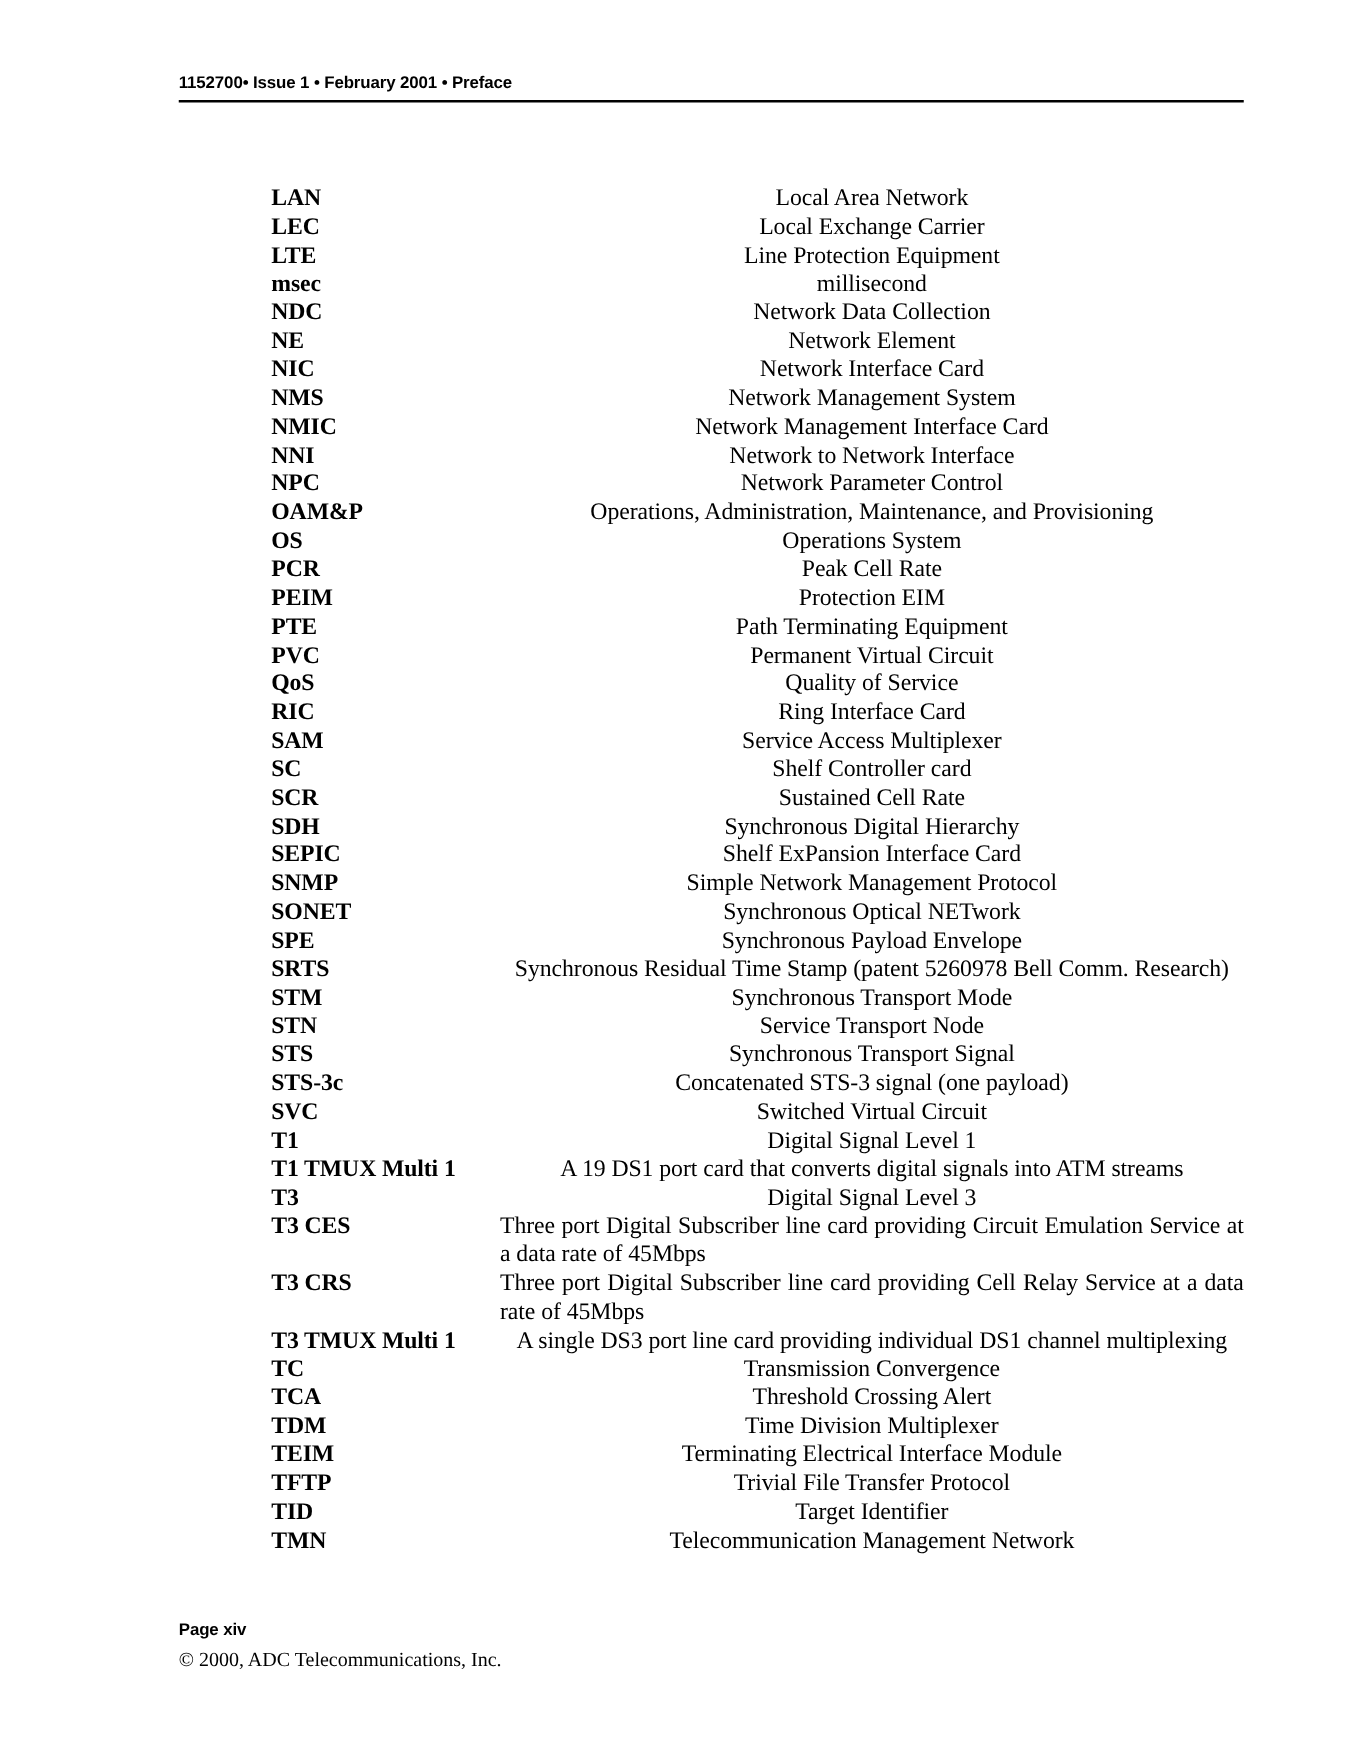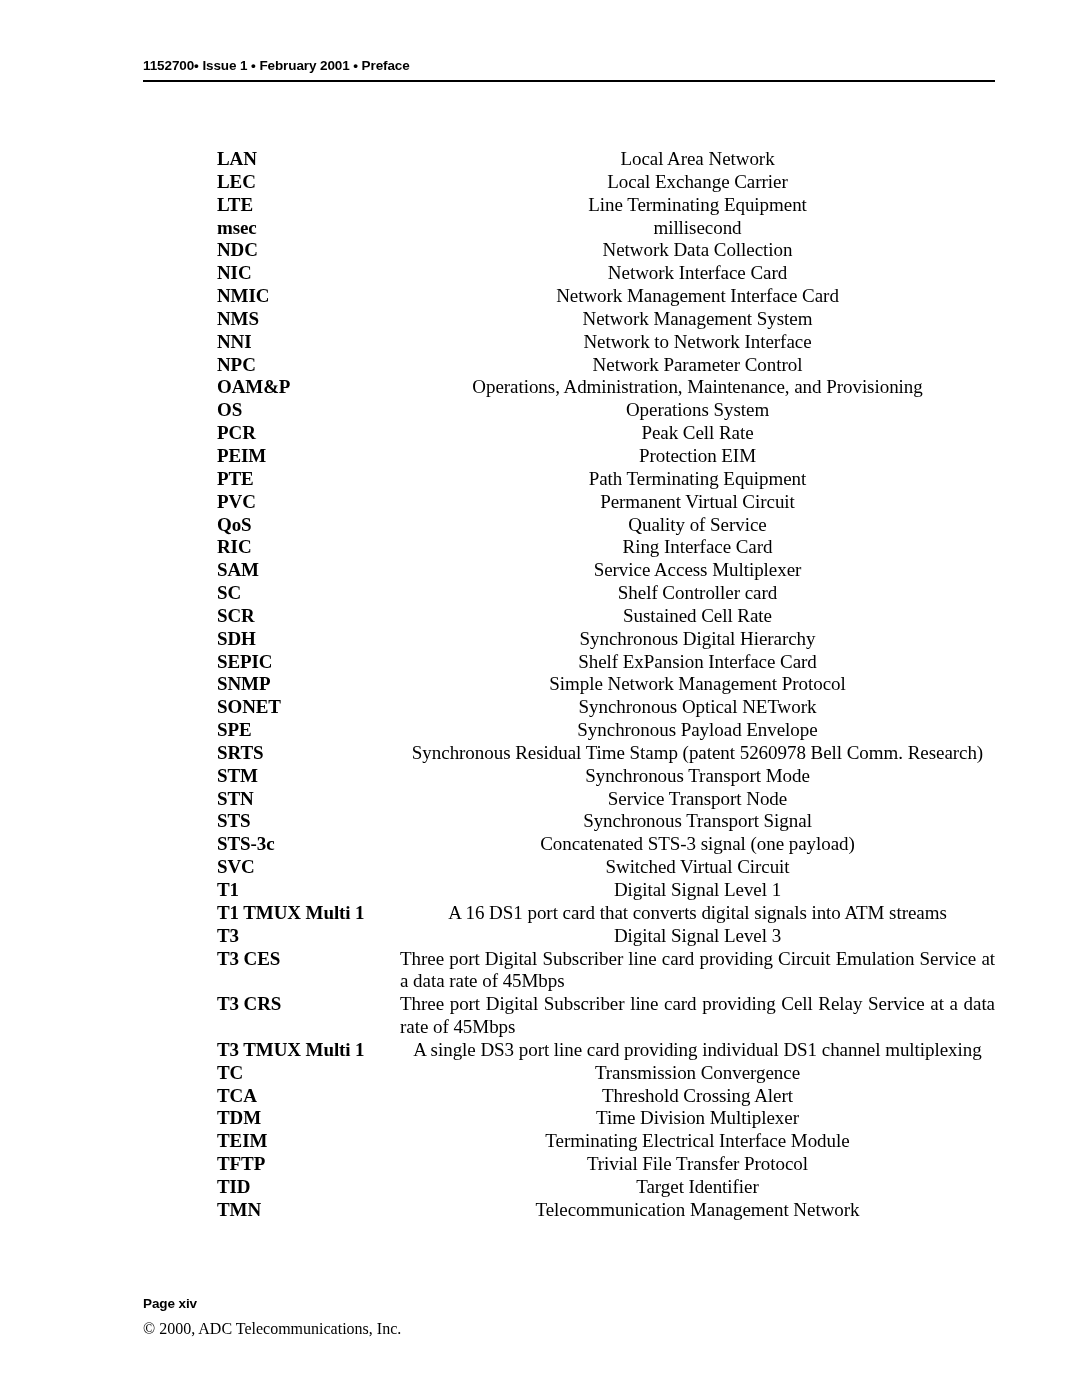--- a/index.html
+++ b/index.html
@@ -118,43 +118,47 @@
       <div class="gloss-row">
         <div class="gloss-term">LAN</div>
         <div class="gloss-def">Local Area Network</div>
       </div>
       <div class="gloss-row">
         <div class="gloss-term">LEC</div>
         <div class="gloss-def">Local Exchange Carrier</div>
       </div>
       <div class="gloss-row">
         <div class="gloss-term">LTE</div>
-        <div class="gloss-def">Line Terminating Equipment</div>
+        <div class="gloss-def">Line Protection Equipment</div>
       </div>
       <div class="gloss-row">
         <div class="gloss-term">msec</div>
         <div class="gloss-def">millisecond</div>
       </div>
       <div class="gloss-row">
         <div class="gloss-term">NDC</div>
         <div class="gloss-def">Network Data Collection</div>
       </div>
       <div class="gloss-row">
+        <div class="gloss-term">NE</div>
+        <div class="gloss-def">Network Element</div>
+      </div>
+      <div class="gloss-row">
         <div class="gloss-term">NIC</div>
         <div class="gloss-def">Network Interface Card</div>
       </div>
       <div class="gloss-row">
+        <div class="gloss-term">NMS</div>
+        <div class="gloss-def">Network Management System</div>
+      </div>
+      <div class="gloss-row">
         <div class="gloss-term">NMIC</div>
         <div class="gloss-def">Network Management Interface Card</div>
       </div>
       <div class="gloss-row">
-        <div class="gloss-term">NMS</div>
-        <div class="gloss-def">Network Management System</div>
-      </div>
-      <div class="gloss-row">
         <div class="gloss-term">NNI</div>
         <div class="gloss-def">Network to Network Interface</div>
       </div>
       <div class="gloss-row">
         <div class="gloss-term">NPC</div>
         <div class="gloss-def">Network Parameter Control</div>
       </div>
       <div class="gloss-row">
         <div class="gloss-term">OAM&amp;P</div>
         <div class="gloss-def">Operations, Administration, Maintenance, and Provisioning</div>
@@ -242,21 +246,21 @@
       <div class="gloss-row">
         <div class="gloss-term">SVC</div>
         <div class="gloss-def">Switched Virtual Circuit</div>
       </div>
       <div class="gloss-row">
         <div class="gloss-term">T1</div>
         <div class="gloss-def">Digital Signal Level 1</div>
       </div>
       <div class="gloss-row">
         <div class="gloss-term">T1 TMUX Multi 1</div>
-        <div class="gloss-def">A 16 DS1 port card that converts digital signals into ATM streams</div>
+        <div class="gloss-def">A 19 DS1 port card that converts digital signals into ATM streams</div>
       </div>
       <div class="gloss-row">
         <div class="gloss-term">T3</div>
         <div class="gloss-def">Digital Signal Level 3</div>
       </div>
       <div class="gloss-row">
         <div class="gloss-term">T3 CES</div>
         <div class="gloss-def justified">Three port Digital Subscriber line card providing Circuit Emulation Service at a data rate of 45Mbps</div>
       </div>
       <div class="gloss-row">

